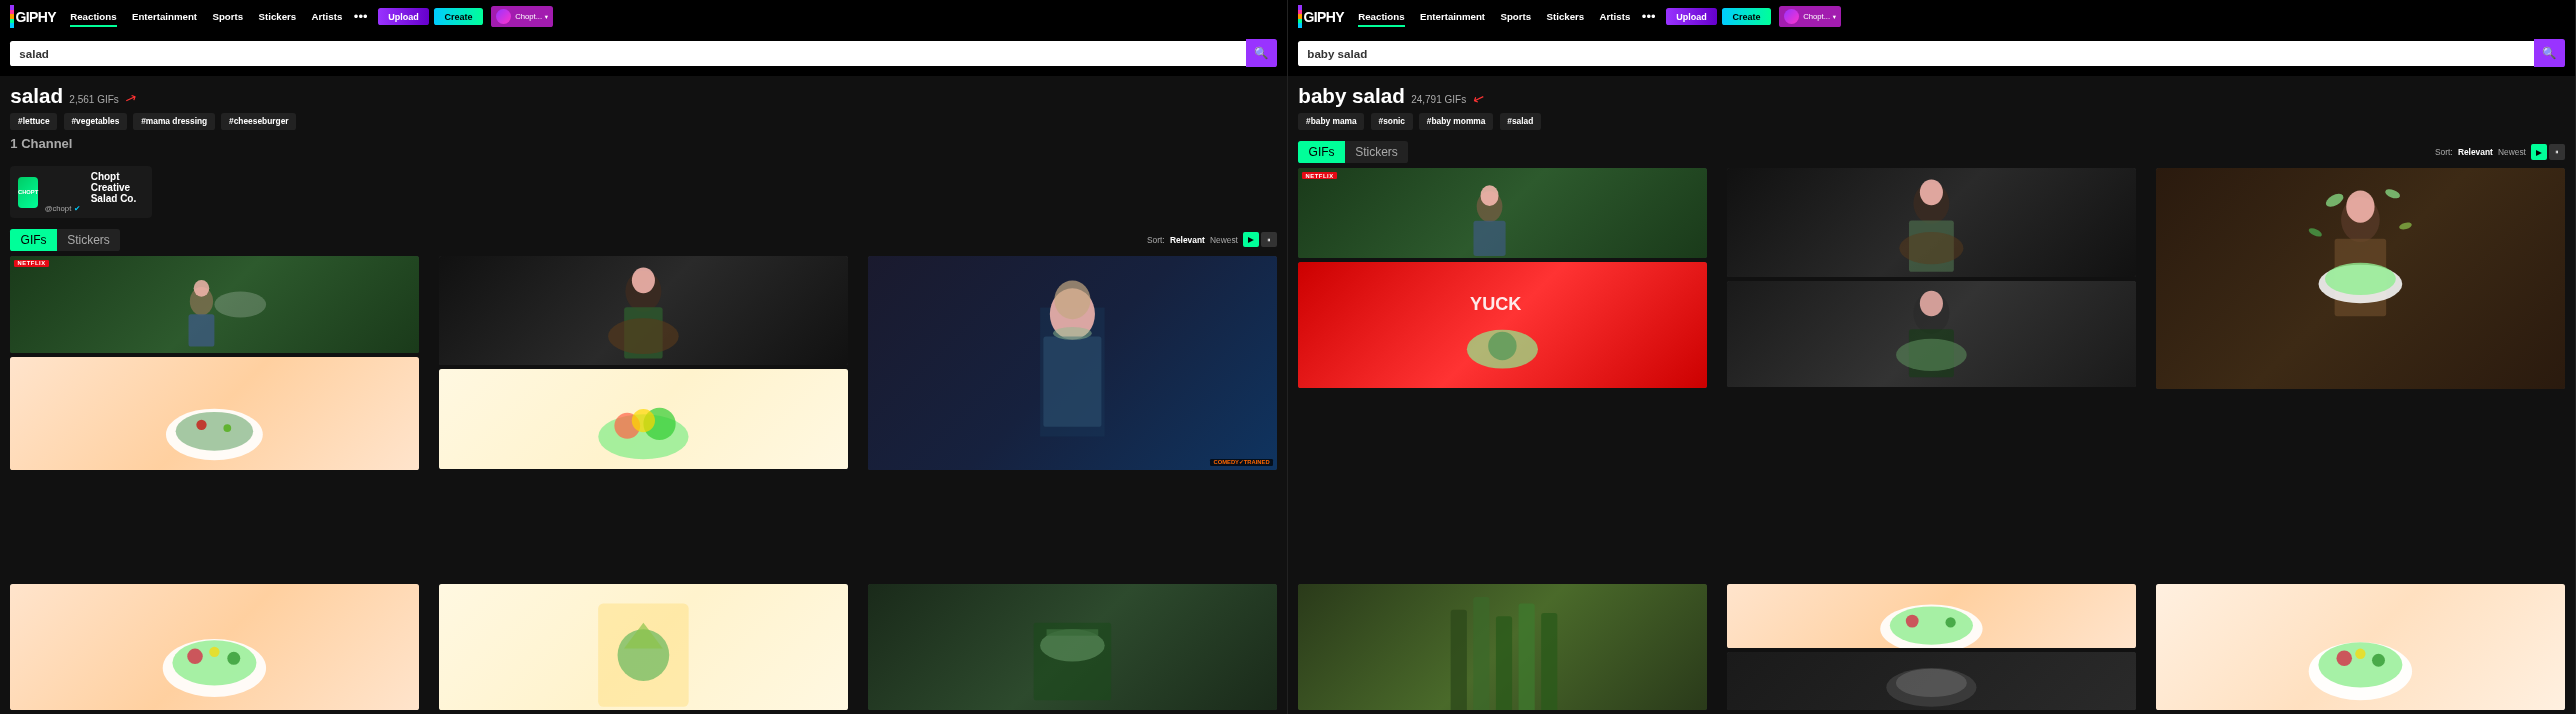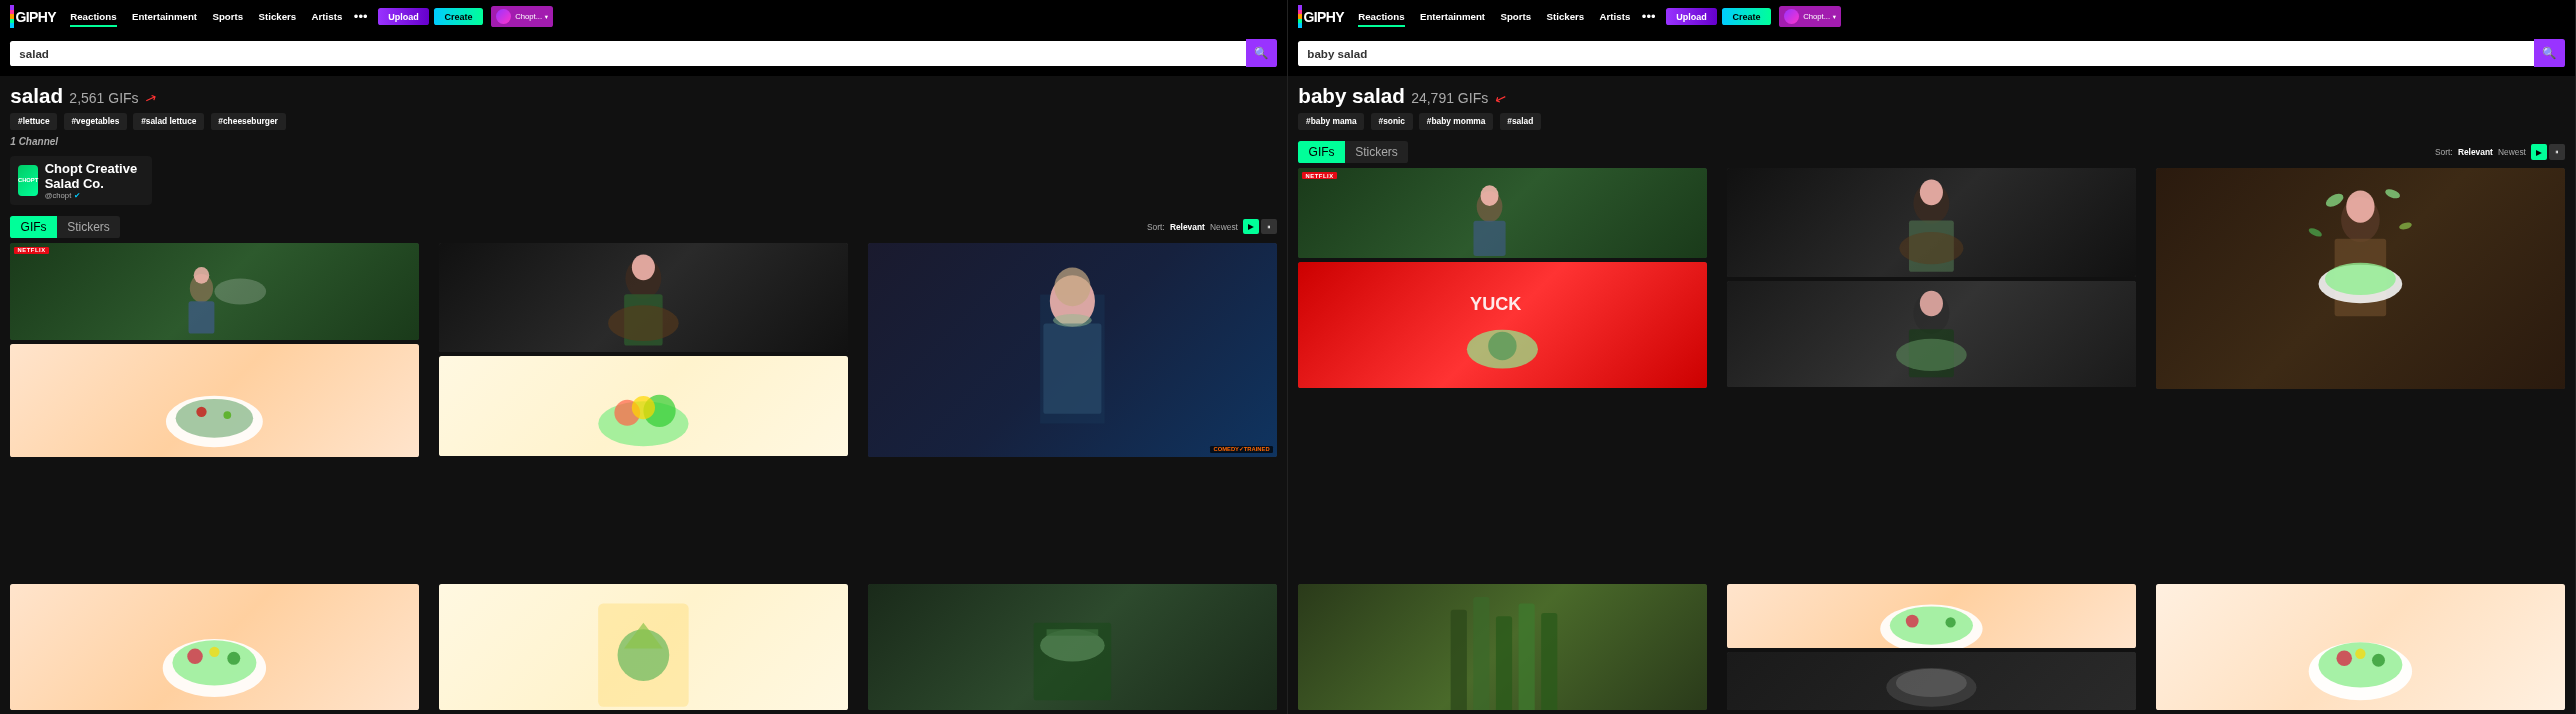--- a/index.html
+++ b/index.html
@@ -163,21 +163,21 @@
       align-items: baseline;
       gap: 6.4px;
     }
     .results-title {
       color: #fff;
       font-size: 20.6px;
       font-weight: 900;
     }
     .results-count {
       color: #aaa;
-      font-size: 14px;
+      font-size: 10px;
       font-weight: 400;
     }
     .arrow-annotation {
       color: #ff3333;
       font-size: 14px;
       display: inline-block;
       transform: rotate(20deg);
     }
     
     .hashtags {
@@ -194,24 +194,23 @@
       font-size: 8.4px;
       font-weight: 600;
       cursor: pointer;
     }
     
     .channel-section {
       padding: 0 10.3px 5.2px;
     }
     .channel-label {
       color: #aaa;
-      font-size: 10px;
+      font-size: 13px;
       font-weight: 700;
-      margin-bottom: 9px;
-      font-style: italic;
+      margin-bottom: 15px;
     }
     .channel-card {
       display: flex;
       align-items: center;
       background: #1a1a1a;
       border-radius: 3.9px;
       padding: 5.2px 7.7px;
       width: 142px;
       cursor: pointer;
     }
@@ -224,22 +223,23 @@
       display: flex;
       align-items: center;
       justify-content: center;
       font-weight: 900;
       color: #fff;
       font-size: 7px;
       text-align: center;
     }
     .channel-name {
       color: #fff;
-      font-size: 13px;
+      font-size: 10px;
       font-weight: 700;
+      margin-left: 46px;
     }
     .channel-handle {
       color: #aaa;
       font-size: 7.7px;
       display: flex;
       align-items: center;
       gap: 2.6px;
     }
     .verified-badge {
       color: #00ccff;
@@ -427,21 +427,21 @@
 
   <div class="results-header">
     <span class="results-title">salad</span>
     <span class="results-count">2,561 GIFs</span>
     <span class="arrow-annotation">↗</span>
   </div>
 
   <div class="hashtags">
     <span class="hashtag-pill">#lettuce</span>
     <span class="hashtag-pill">#vegetables</span>
-    <span class="hashtag-pill">#salad lettuce</span>
+    <span class="hashtag-pill">#mama dressing</span>
     <span class="hashtag-pill">#cheeseburger</span>
   </div>
 
   <div class="channel-section">
     <div class="channel-label">1 Channel</div>
     <div class="channel-card">
       <div class="channel-thumb" style="font-size:5.8px;line-height:1.2;">CHOPT</div>
       <div>
         <div class="channel-name">Chopt Creative Salad Co.</div>
         <div class="channel-handle">

